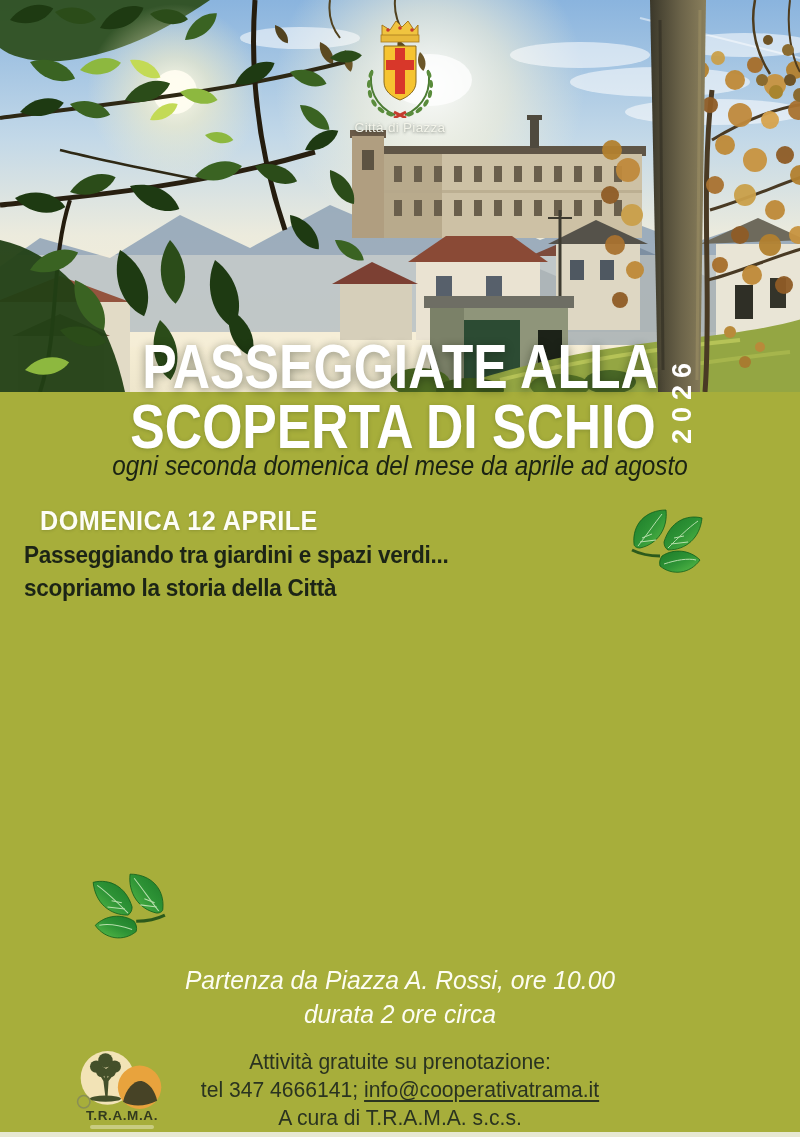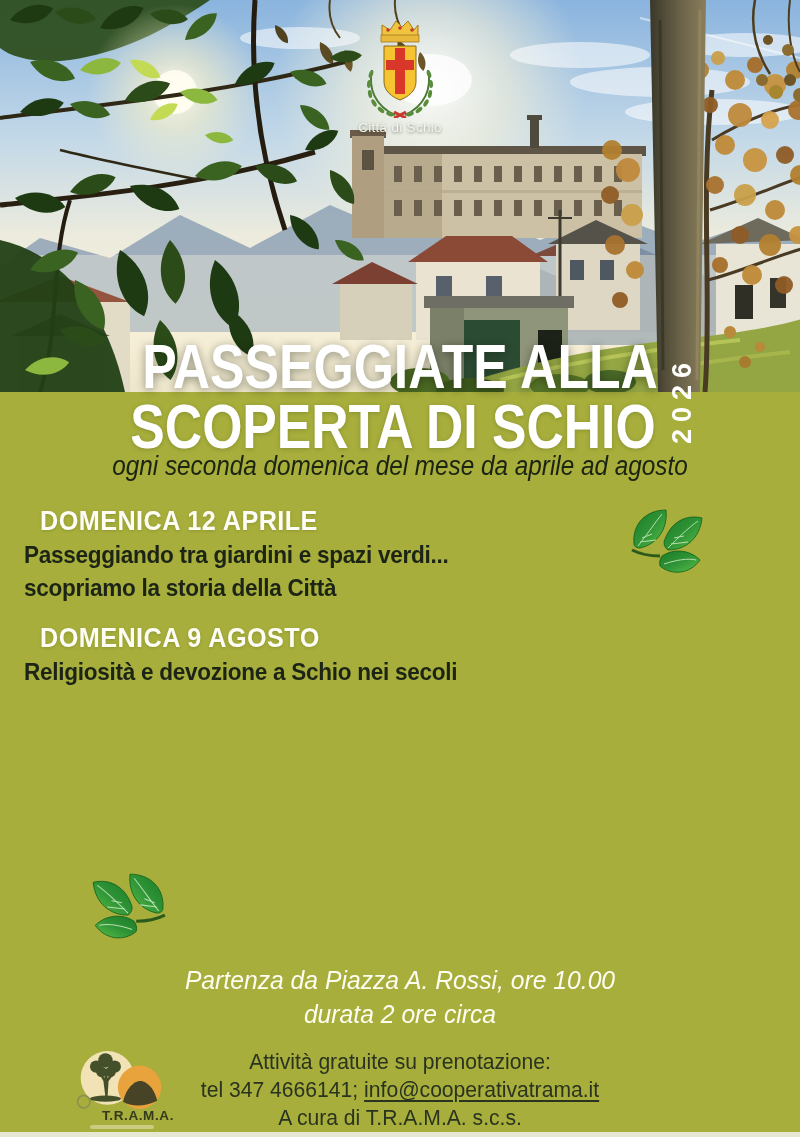--- a/index.html
+++ b/index.html
@@ -51,21 +51,21 @@
   .departure div{ white-space:nowrap; transform:scaleX(.95); }
   .booking{ position:absolute; top:1048px; left:0; right:0; text-align:center;
     color:#2a3320; font-size:22px; line-height:28px; }
   .booking div{ white-space:nowrap; transform:scaleX(.96); }
   .email{ text-decoration:underline; text-underline-offset:3px; cursor:pointer; }
 
   
   .trama{ position:absolute; left:70px; top:1048px; width:104px; text-align:center; }
   .trama svg{ display:block; margin:0 auto; }
   .trama-name{ margin-top:-2px; color:#333a1e; font-weight:bold; font-size:13.5px;
-    letter-spacing:.6px;text-align:right; }
+    letter-spacing:.6px; }
   .trama-tagline{ margin:2px auto 0; width:64px; height:4px; border-radius:2px;
     background:rgba(244,242,214,.45); }
 
   .bottom-edge{ position:absolute; left:0; right:0; bottom:0; height:5px;
     background:#e7e8d3; }
 </style>
 </head>
 <body>
 
 <div class="poster">
@@ -342,37 +342,33 @@
         <ellipse cx="40" cy="100" rx="4" ry="2" transform="rotate(-160 40 100)"></ellipse>
         <ellipse cx="79" cy="60" rx="4" ry="2" transform="rotate(70 79 60)"></ellipse>
         <ellipse cx="81" cy="70" rx="4" ry="2" transform="rotate(85 81 70)"></ellipse>
         <ellipse cx="80" cy="80" rx="4" ry="2" transform="rotate(100 80 80)"></ellipse>
         <ellipse cx="76" cy="89" rx="4" ry="2" transform="rotate(120 76 89)"></ellipse>
         <ellipse cx="69" cy="96" rx="4" ry="2" transform="rotate(140 69 96)"></ellipse>
         <ellipse cx="60" cy="100" rx="4" ry="2" transform="rotate(160 60 100)"></ellipse>
         <path d="M44,98 L56,104 M56,98 L44,104" stroke="#c43a2c" stroke-width="3" fill="none"></path>
       </g>
     </svg>
-    <div class="crest-caption">Città di Schio</div>
+    <div class="crest-caption">Città di Piazza</div>
   </div>
 
   <h1 class="title l1">PASSEGGIATE ALLA</h1>
   <h1 class="title l2">SCOPERTA DI SCHIO</h1>
   <div class="year">2026</div>
   <div class="subtitle">ogni seconda domenica del mese da aprile ad agosto</div>
 
   <div class="events">
     <section class="event">
       <h3>DOMENICA 12 APRILE</h3>
       <p>Passeggiando tra giardini e spazi verdi...</p>
       <p>scopriamo la storia della Città</p>
-    </section>
-    <section class="event">
-      <h3>DOMENICA 9 AGOSTO</h3>
-      <p>Religiosità e devozione a Schio nei secoli</p>
     </section>
   </div>
 
   <svg class="leaf leaf-apr" width="84" height="82" viewBox="0 0 84 82">
     <defs>
       <linearGradient id="gLeaf" x1="0" y1="0" x2="1" y2="1">
         <stop offset="0" stop-color="#1c7a28"></stop>
           <stop offset=".5" stop-color="#2e9436"></stop>
         <stop offset="1" stop-color="#5cc04a"></stop>
       </linearGradient>

